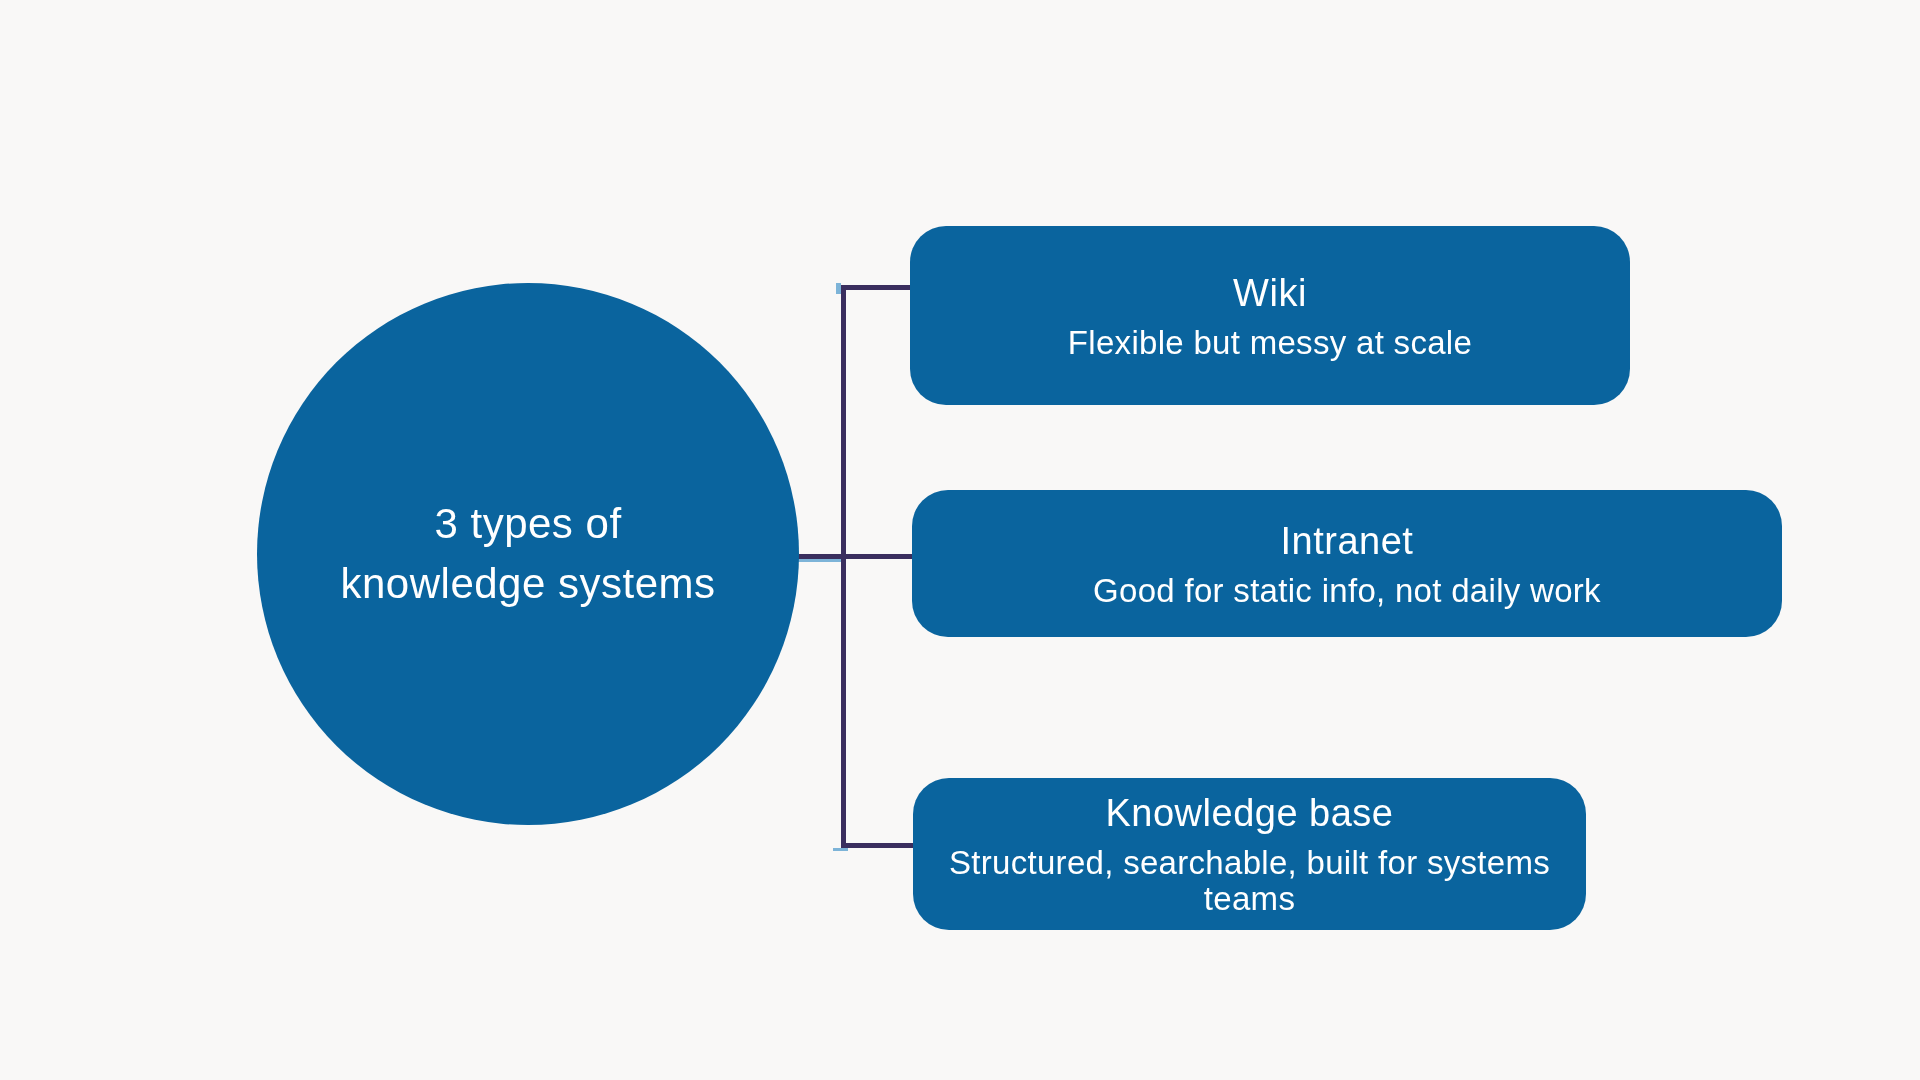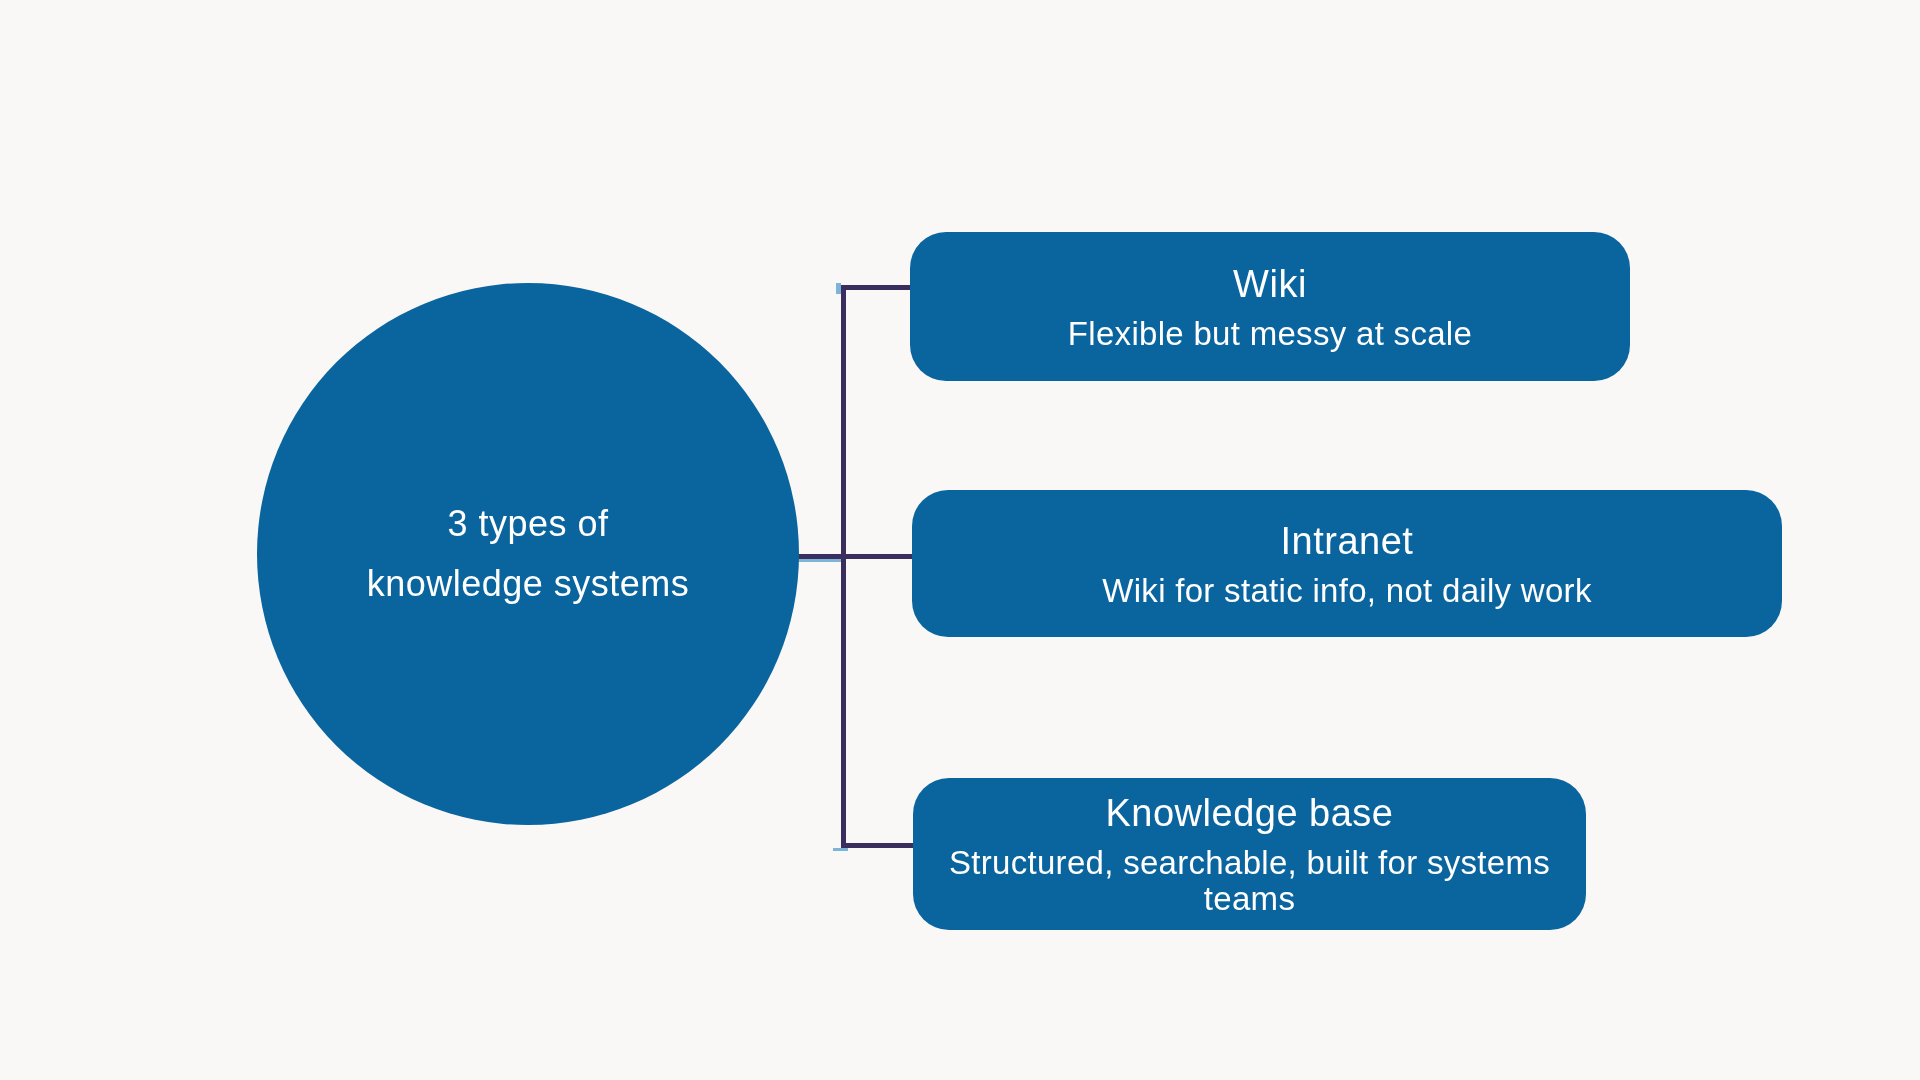--- a/index.html
+++ b/index.html
@@ -24,21 +24,21 @@
     height: 542px;
     border-radius: 50%;
     background: var(--node, #0a649e);
     display: flex;
     align-items: center;
     justify-content: center;
     text-align: center;
   }
   .center-circle .label {
     color: var(--text, #ffffff);
-    font-size: 36px;
+    font-size: 42px;
     line-height: 60px;
     font-weight: 400;
     letter-spacing: 0.5px;
   }
 
   
   .line {
     position: absolute;
     background: var(--connector, #3a2e5e);
   }
@@ -71,21 +71,21 @@
     line-height: 44px;
     font-weight: 400;
     letter-spacing: 0.5px;
   }
   .branch .branch-subtitle {
     font-size: 33px;
     line-height: 36px;
     font-weight: 400;
     letter-spacing: 0.3px;
   }
-  .branch-wiki           { left: 910px; top: 232px; width: 720px; height: 149px; }
+  .branch-wiki           { left: 910px; top: 226px; width: 720px; height: 179px; }
   .branch-intranet       { left: 912px; top: 490px; width: 870px; height: 147px; }
   .branch-knowledge-base { left: 913px; top: 778px; width: 673px; height: 152px; }
 </style>
 </head>
 <body>
 
 <div class="canvas" style="--bg: #f9f8f7; --node: #0a649e; --connector: #3a2e5e; --accent: #7db4d8; --text: #ffffff;">
 
   <div class="line accent accent-mid"></div>
   <div class="line accent accent-top"></div>
@@ -102,21 +102,21 @@
     </div>
   </div>
 
   <div class="branch branch-wiki">
     <div class="branch-title">Wiki</div>
     <div class="branch-subtitle">Flexible but messy at scale</div>
   </div>
 
   <div class="branch branch-intranet">
     <div class="branch-title">Intranet</div>
-    <div class="branch-subtitle">Wiki for static info, not daily work</div>
+    <div class="branch-subtitle">Good for static info, not daily work</div>
   </div>
 
   <div class="branch branch-knowledge-base">
     <div class="branch-title">Knowledge base</div>
     <div class="branch-subtitle">Structured, searchable, built for systems teams</div>
   </div>
 
 </div>
 
 </body></html>

